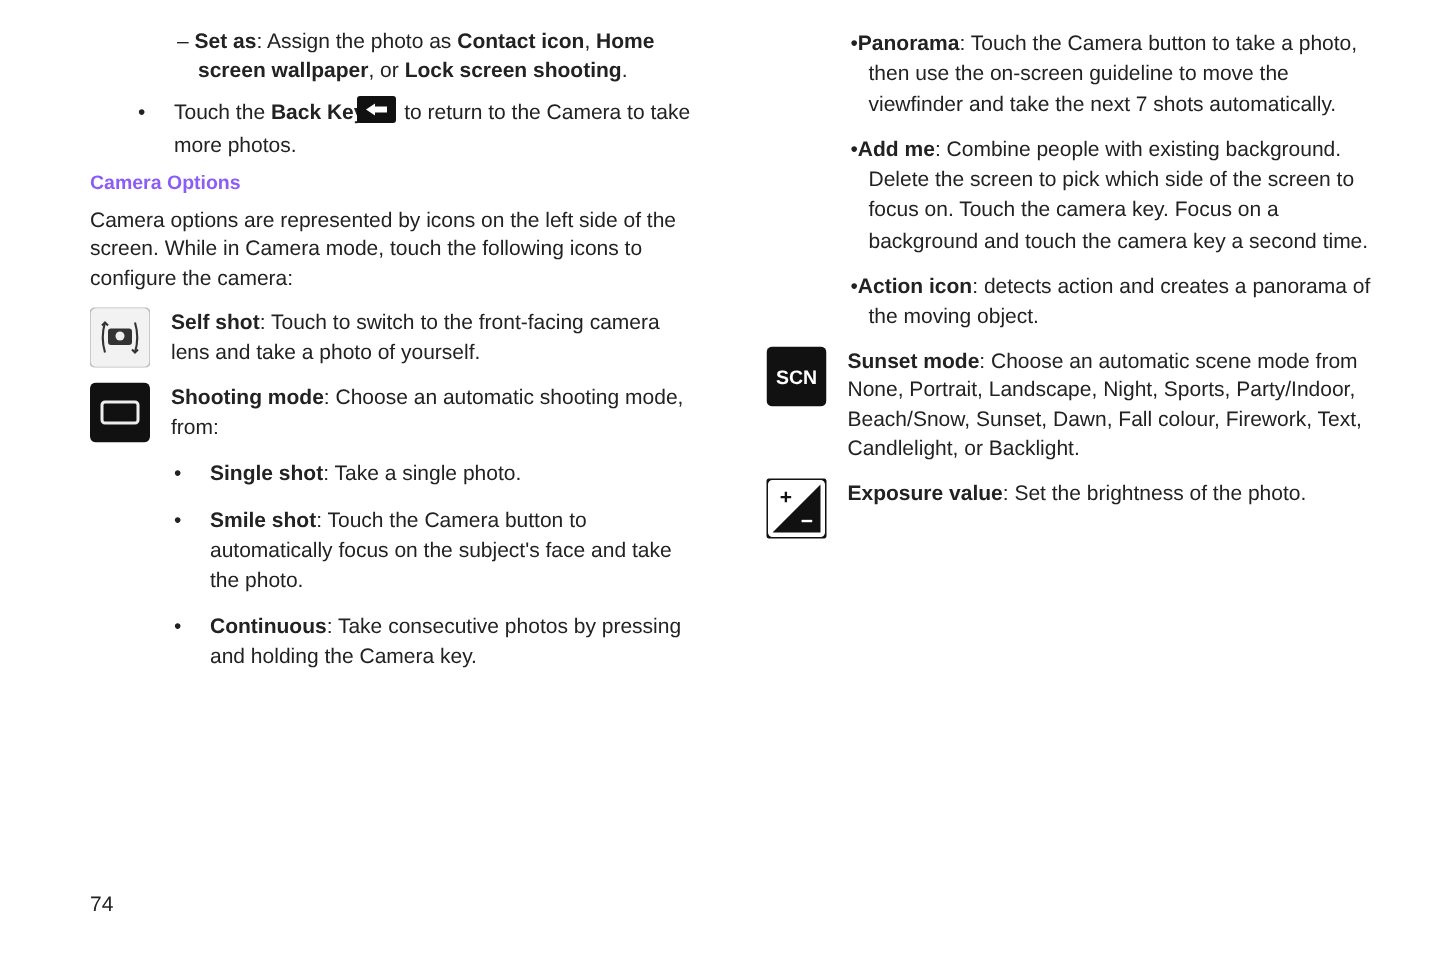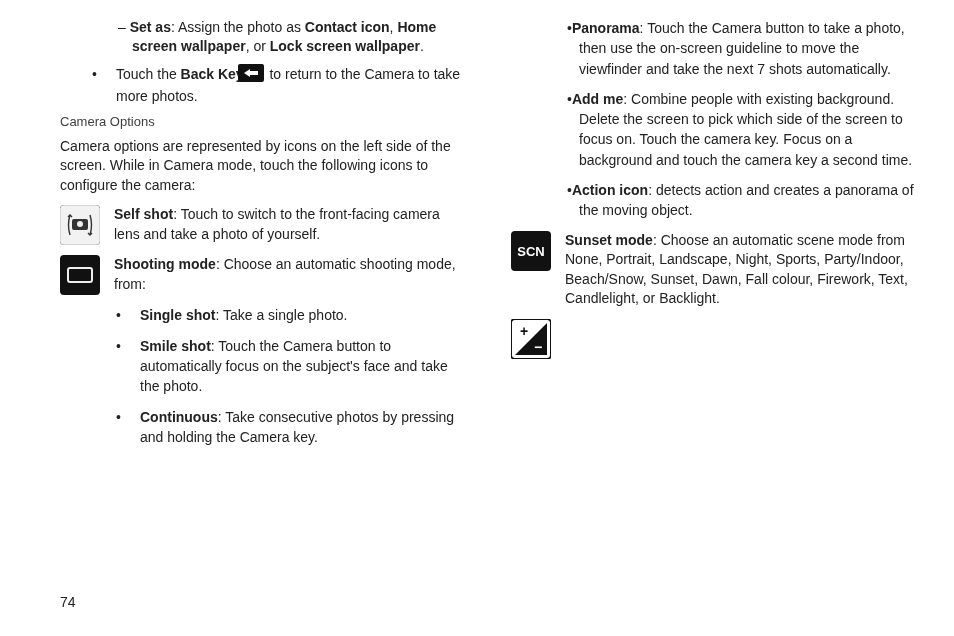--- a/index.html
+++ b/index.html
@@ -48,22 +48,22 @@
     margin-bottom: 10px;
     line-height: 1.45;
   }
   .bullet-l2-r {
     padding-left: 68px;
     text-indent: -12px;
     margin-bottom: 10px;
     line-height: 1.45;
   }
   .section-head {
-    color: #404040;
-    font-weight: normal;
+    color: #8b5cf6;
+    font-weight: bold;
     font-size: 13px;
     margin: 6px 0 8px 0;
   }
   .body-para {
     margin: 0 0 10px 0;
     line-height: 1.4;
   }
   .icon-row {
     display: flex;
     align-items: flex-start;
@@ -97,21 +97,21 @@
     margin: 0 2px;
   }
 </style>
 </head>
 <body>
 
 <div class="page">
   <div class="col">
 
     <div class="sub-dash dash">
-      <b>Set as</b><span>: Assign the photo as </span><b>Contact icon</b><span>, </span><b>Home screen wallpaper</b><span>, or </span><b>Lock screen wallpaper</b><span>.</span>
+      <b>Set as</b><span>: Assign the photo as </span><b>Contact icon</b><span>, </span><b>Home screen wallpaper</b><span>, or </span><b>Lock screen shooting</b><span>.</span>
     </div>
 
 
     <div class="bullet-l1">
       <span class="dot">•</span><span>Touch the </span><b>Back Key</b>
       <span class="back-key-icon">
         <svg width="26" height="18">
             <rect x="0" y="0" width="26" height="18" rx="2" fill="#111"></rect>
             <path d="M6 9 L12 5 L12 7 L20 7 L20 11 L12 11 L12 13 Z" fill="#fff"></path>
           </svg>
@@ -172,18 +172,19 @@
 
     <div class="icon-row right">
       <div class="icon-box">
         <svg width="40" height="40">
           <rect x="0" y="0" width="40" height="40" rx="4" fill="#fff" stroke="#111" stroke-width="2"></rect>
           <path d="M4 36 L36 4 L36 36 Z" fill="#111"></path>
           <text x="13" y="17" font-size="14" font-weight="bold" fill="#111" text-anchor="middle" font-family="Arial">+</text>
           <text x="27" y="33" font-size="14" font-weight="bold" fill="#fff" text-anchor="middle" font-family="Arial">−</text>
         </svg>
       </div>
+      <div class="txt"><b>Exposure value</b><span>: Set the brightness of the photo.</span></div>
     </div>
 
   </div>
 </div>
 
 <div class="pagenum">74</div>
 
 </body></html>

